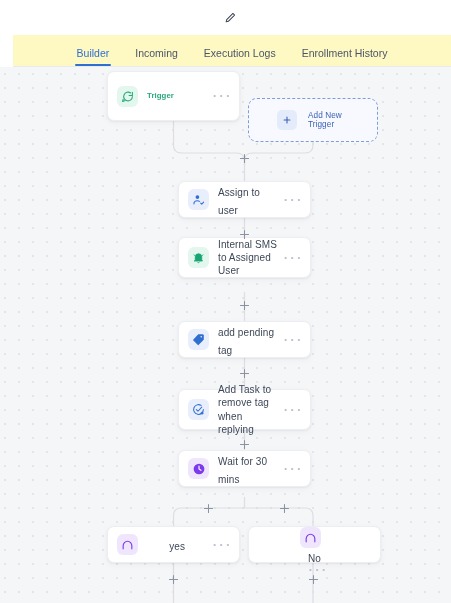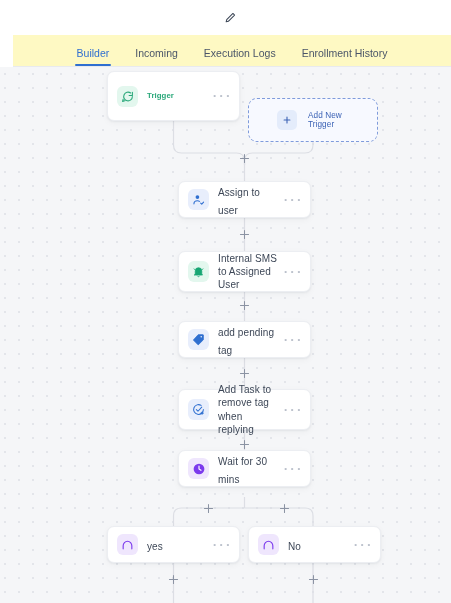--- a/index.html
+++ b/index.html
@@ -156,26 +156,26 @@
     background: #e4ecfb;
     display:flex; align-items:center; justify-content:center;
     margin-right: 11px;
     flex: 0 0 20px;
   }
   #node-add-trigger .label {
     font-size: 8.2px; color: #3b62b5; letter-spacing: 0.01em;
   }
 
   #node-assign  { left: 178px; top: 114px; width: 133px; height: 37px; }
-  #node-sms     { left: 178px; top: 184px; width: 133px; height: 41px; }
+  #node-sms     { left: 178px; top: 170px; width: 133px; height: 41px; }
   #node-tag     { left: 178px; top: 254px; width: 133px; height: 37px; align-items: center; }
   #node-task    { left: 178px; top: 322px; width: 133px; height: 41px; }
   #node-wait    { left: 178px; top: 383px; width: 133px; height: 37px; }
-  #node-yes     { left: 107px; top: 459px; width: 133px; height: 37px; }
-  #node-no      { left: 248px; top: 459px; width: 133px; height: 37px; }
+  #node-yes     { left: 107px; top: 459px; width: 133px; height: 37px; text-align: center; }
+  #node-no      { left: 248px; top: 459px; width: 133px; height: 37px; flex-direction: column; }
 
   
   .plus-node {
     position: absolute;
     width: 13px; height: 13px;
     display: flex; align-items: center; justify-content: center;
     cursor: pointer;
   }
   .plus-node svg { display:block; }
 </style>

